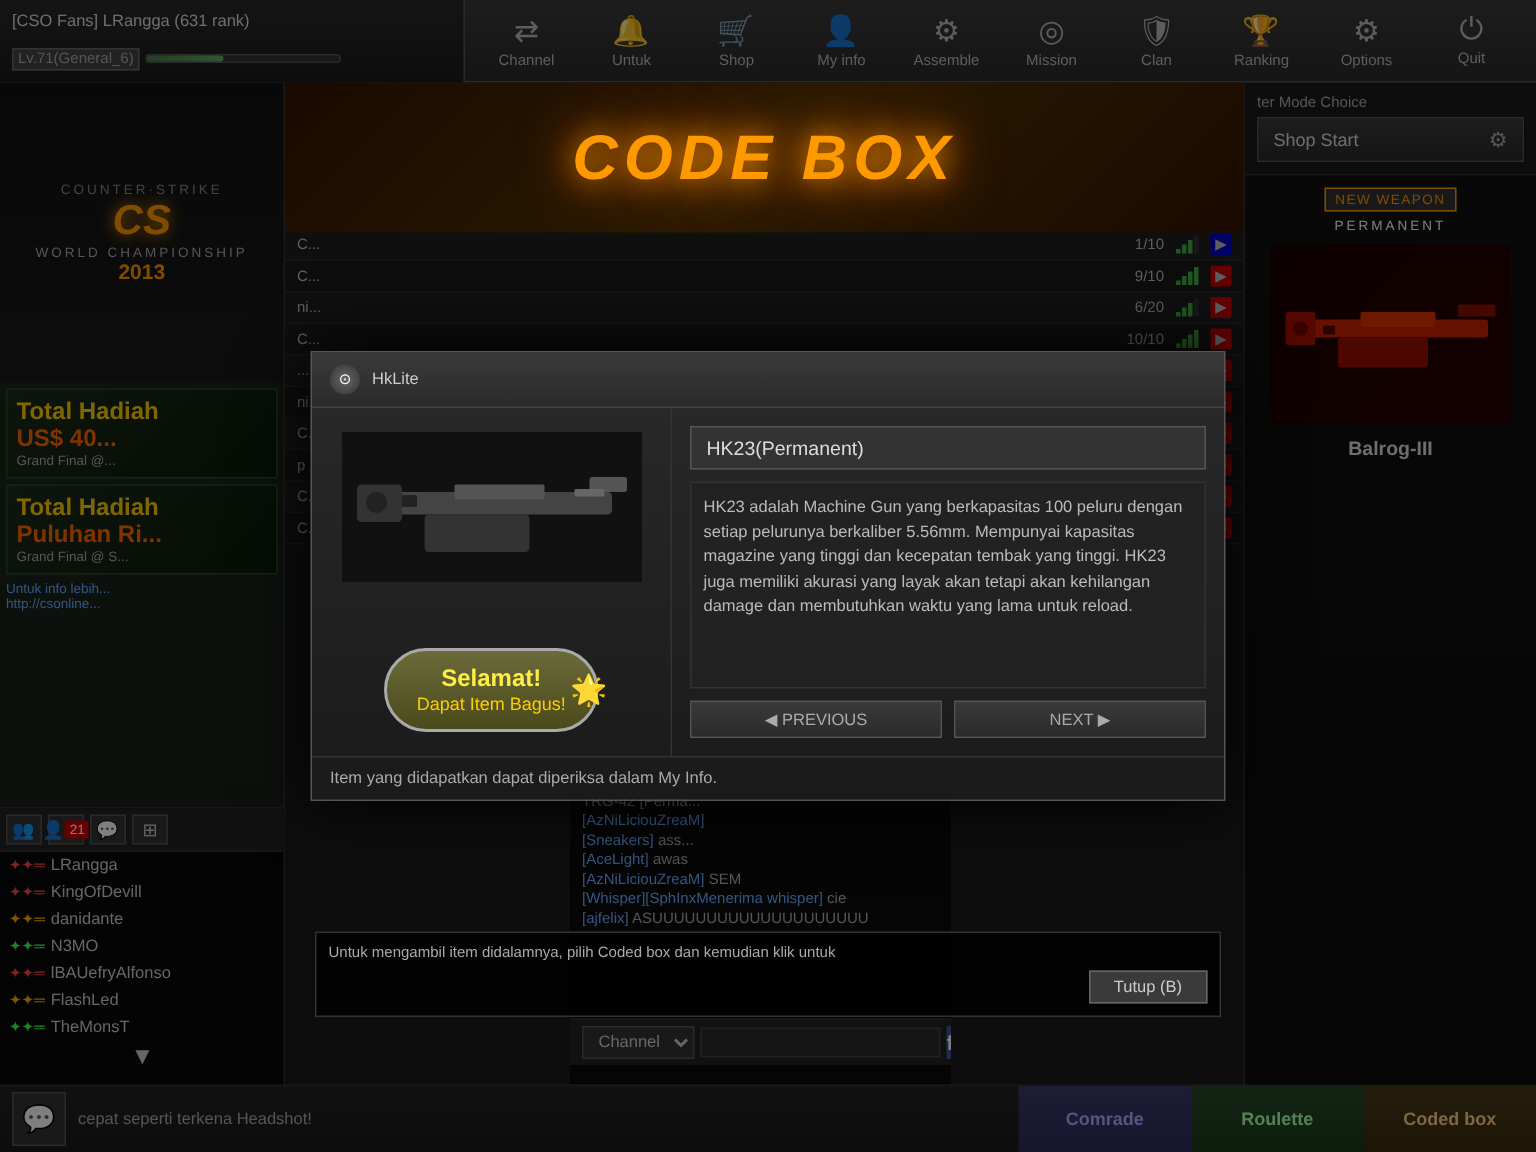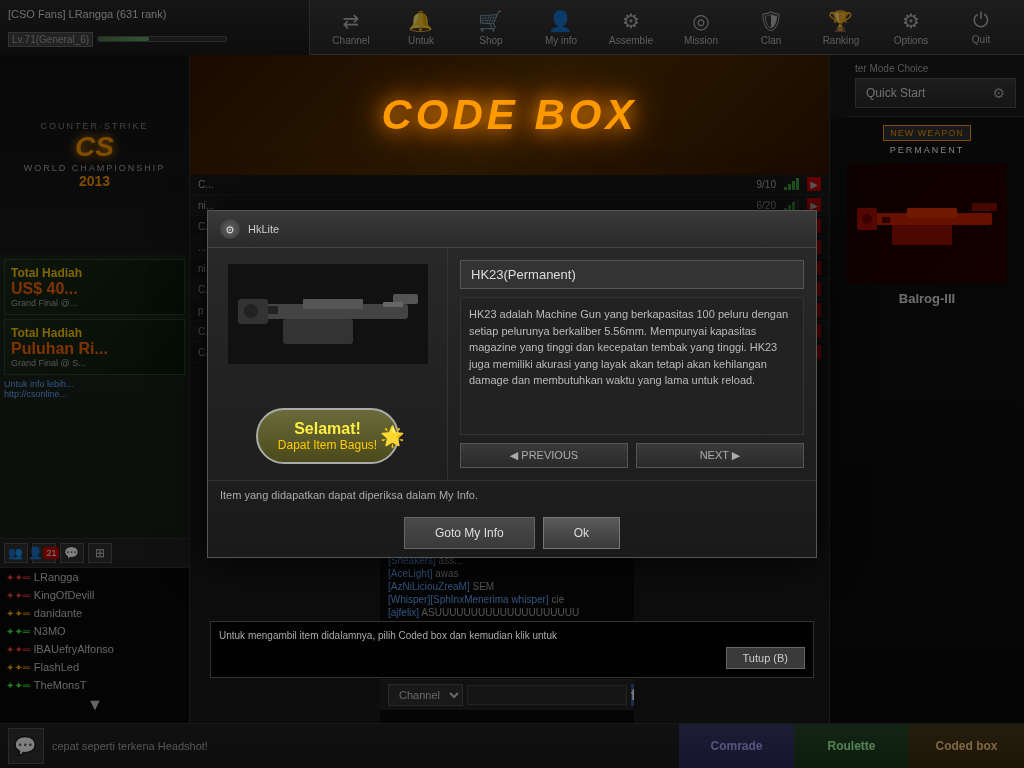--- a/index.html
+++ b/index.html
@@ -138,21 +138,21 @@
     }
     .promo-box {
       background: linear-gradient(135deg, #1a2a1a, #0a1a0a);
       border: 1px solid #2a4a2a;
       padding: 6px;
       margin-bottom: 4px;
       font-size: 10px;
     }
     .promo-title {
       color: #ffcc00;
-      font-size: 12px;
+      font-size: 16px;
       font-weight: bold;
     }
     .promo-amount {
       color: #ff6600;
       font-size: 16px;
       font-weight: bold;
     }
     .promo-desc {
       color: #aaa;
       font-size: 9px;
@@ -288,21 +288,20 @@
       width: 195px;
       height: 100%;
       background: linear-gradient(180deg, #1a1a1a, #111);
       border-left: 1px solid #333;
       display: flex;
       flex-direction: column;
     }
     .mode-choice {
       padding: 8px;
       border-bottom: 1px solid #333;
-      margin-left: 17px;
     }
     .mode-label {
       font-size: 10px;
       color: #aaa;
       margin-bottom: 4px;
     }
     .quick-start-btn {
       display: flex;
       align-items: center;
       justify-content: space-between;
@@ -479,21 +478,21 @@
       background: rgba(0,0,0,0.5);
       z-index: 50;
     }
 
     
     .codebox-header {
       position: absolute;
       top: 55px;
       left: 190px;
       right: 195px;
-      height: 120px;
+      height: 100px;
       background: linear-gradient(135deg, #1a0a00, #2a1a00, #1a0a00);
       z-index: 51;
       display: flex;
       align-items: center;
       justify-content: center;
       overflow: hidden;
     }
     .codebox-title {
       font-size: 42px;
       font-weight: bold;
@@ -972,21 +971,21 @@
         <input class="chat-input" type="text" style="">
         <div class="fb-icon">f</div>
       </div>
     </div>
   </div>
 
   <div class="right-sidebar">
     <div class="mode-choice">
       <div class="mode-label">ter Mode Choice</div>
       <div class="quick-start-btn">
-        <span>Quick Start</span>
+        <span>Shop Start</span>
         <span class="gear-icon">⚙</span>
       </div>
     </div>
     <div class="weapon-promo">
       <div class="new-weapon-badge">NEW WEAPON</div>
       <div class="permanent-badge">PERMANENT</div>
       <div class="weapon-image">
         <svg class="weapon-svg" viewBox="0 0 150 80">
           <rect x="10" y="30" width="130" height="12" rx="2" fill="#cc2200"></rect>
           <rect x="5" y="25" width="20" height="22" rx="2" fill="#aa1100"></rect>
@@ -1049,24 +1048,20 @@
     <div class="modal-right">
       <div class="item-name-box">HK23(Permanent)</div>
       <div class="item-desc">HK23 adalah Machine Gun yang berkapasitas 100 peluru dengan setiap pelurunya berkaliber 5.56mm. Mempunyai kapasitas magazine yang tinggi dan kecepatan tembak yang tinggi. HK23 juga memiliki akurasi yang layak akan tetapi akan kehilangan damage dan membutuhkan waktu yang lama untuk reload.</div>
       <div class="prev-next-btns">
         <div class="prev-btn">◀ PREVIOUS</div>
         <div class="next-btn">NEXT ▶</div>
       </div>
     </div>
   </div>
   <div class="modal-info">Item yang didapatkan dapat diperiksa dalam My Info.</div>
-  <div class="modal-actions">
-    <button class="btn-goto">Goto My Info</button>
-    <button class="btn-ok">Ok</button>
-  </div>
 </div>
 
 <div style="position:absolute;bottom:90px;left:210px;right:210px;z-index:52;background:rgba(0,0,0,0.8);border:1px solid #333;padding:8px;font-size:10px;color:#aaa;">
   <span>Untuk mengambil item didalamnya, pilih Coded box dan kemudian klik untuk</span>
   <div style="display:flex;justify-content:flex-end;margin-top:6px;">
     <button style="background:#3a3a3a;border:1px solid #666;color:#ccc;padding:4px 16px;font-size:11px;cursor:pointer;">Tutup (B)</button>
   </div>
 </div>
 
 </body></html>

